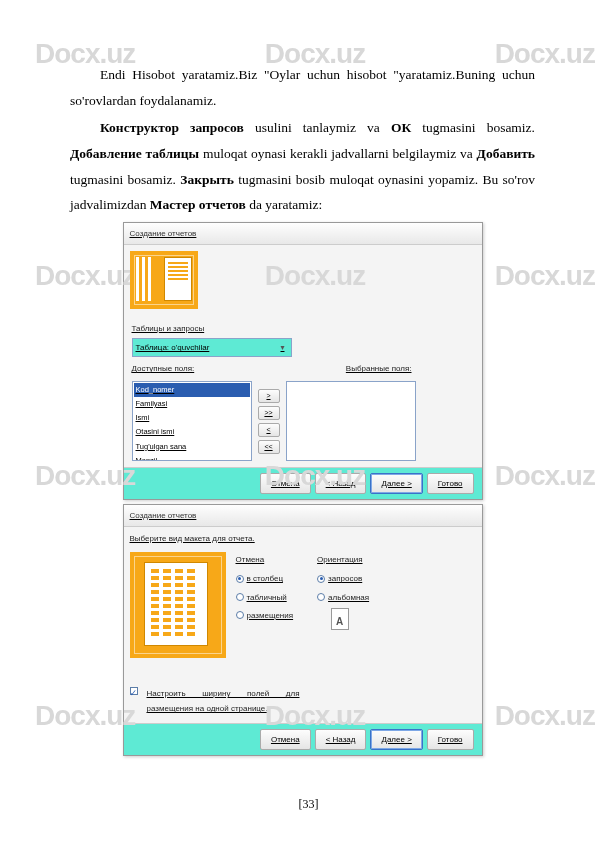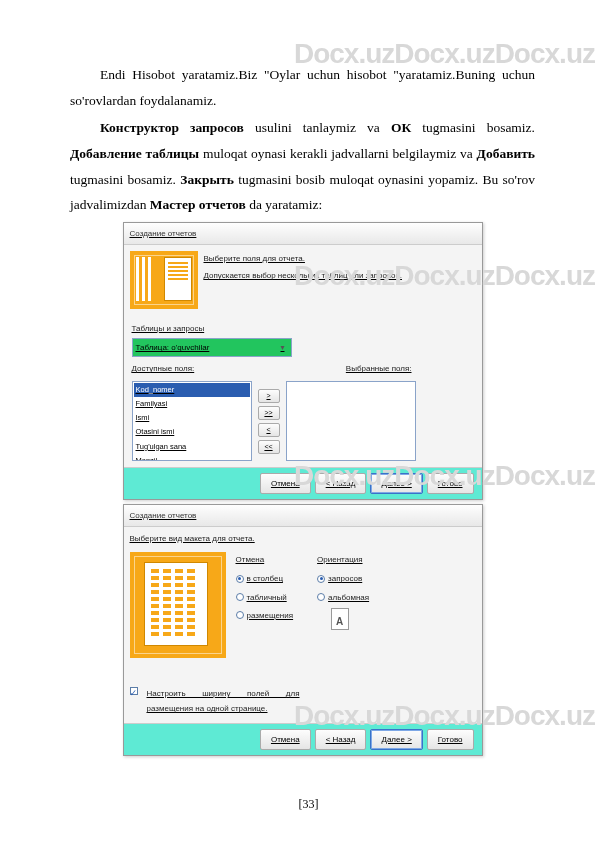--- a/index.html
+++ b/index.html
@@ -8,22 +8,23 @@
       height: 842px;
       background: #ffffff;
       font-family: "Times New Roman", serif;
       position: relative;
       overflow: hidden;
     }
     .watermark-row {
       position: absolute;
       width: 100%;
       display: flex;
-      justify-content: flex-end;
+      justify-content: space-between;
       pointer-events: none;
+      padding-left: 35px;
     }
     .watermark {
       font-family: Arial, sans-serif;
       font-size: 28px;
       font-weight: bold;
       color: #d8d8d8;
       letter-spacing: -1px;
     }
     .wm-row-1 { top: 38px; }
     .wm-row-2 { top: 260px; }
@@ -119,21 +120,21 @@
       margin-bottom: 2px;
     }
     .section-label {
       margin-top: 6px;
       font-size: 8px;
       color: #222;
     }
     .combo {
       width: 160px;
       border: 1px solid #8aa3c9;
-      background: #22c55e;
+      background: #5eead4;
       padding: 1px 3px;
       font-size: 8px;
       display: flex;
       justify-content: space-between;
       align-items: center;
       margin-top: 2px;
     }
     .combo .arrow {
       width: 10px;
       text-align: center;
@@ -386,24 +387,20 @@
             <span class="stripe s3"></span>
           <div class="report-shape">
             <div class="report-lines">
                 <span></span>
                 <span></span>
                 <span></span>
                 <span></span>
                 <span></span>
               </div>
           </div>
-        </div>
-        <div class="dialog-right">
-          <div class="instr">Выберите поля для отчета.</div>
-          <div class="instr">Допускается выбор нескольких таблиц или запросов.</div>
         </div>
       </div>
       <div style="padding:0 8px 6px 8px;">
         <div class="section-label">Таблицы и запросы</div>
         <div class="combo">
           <span>Таблица: o'quvchilar</span>
           <span class="arrow">▾</span>
         </div>
         <div class="fields-labels">
           <span>Доступные поля:</span>

